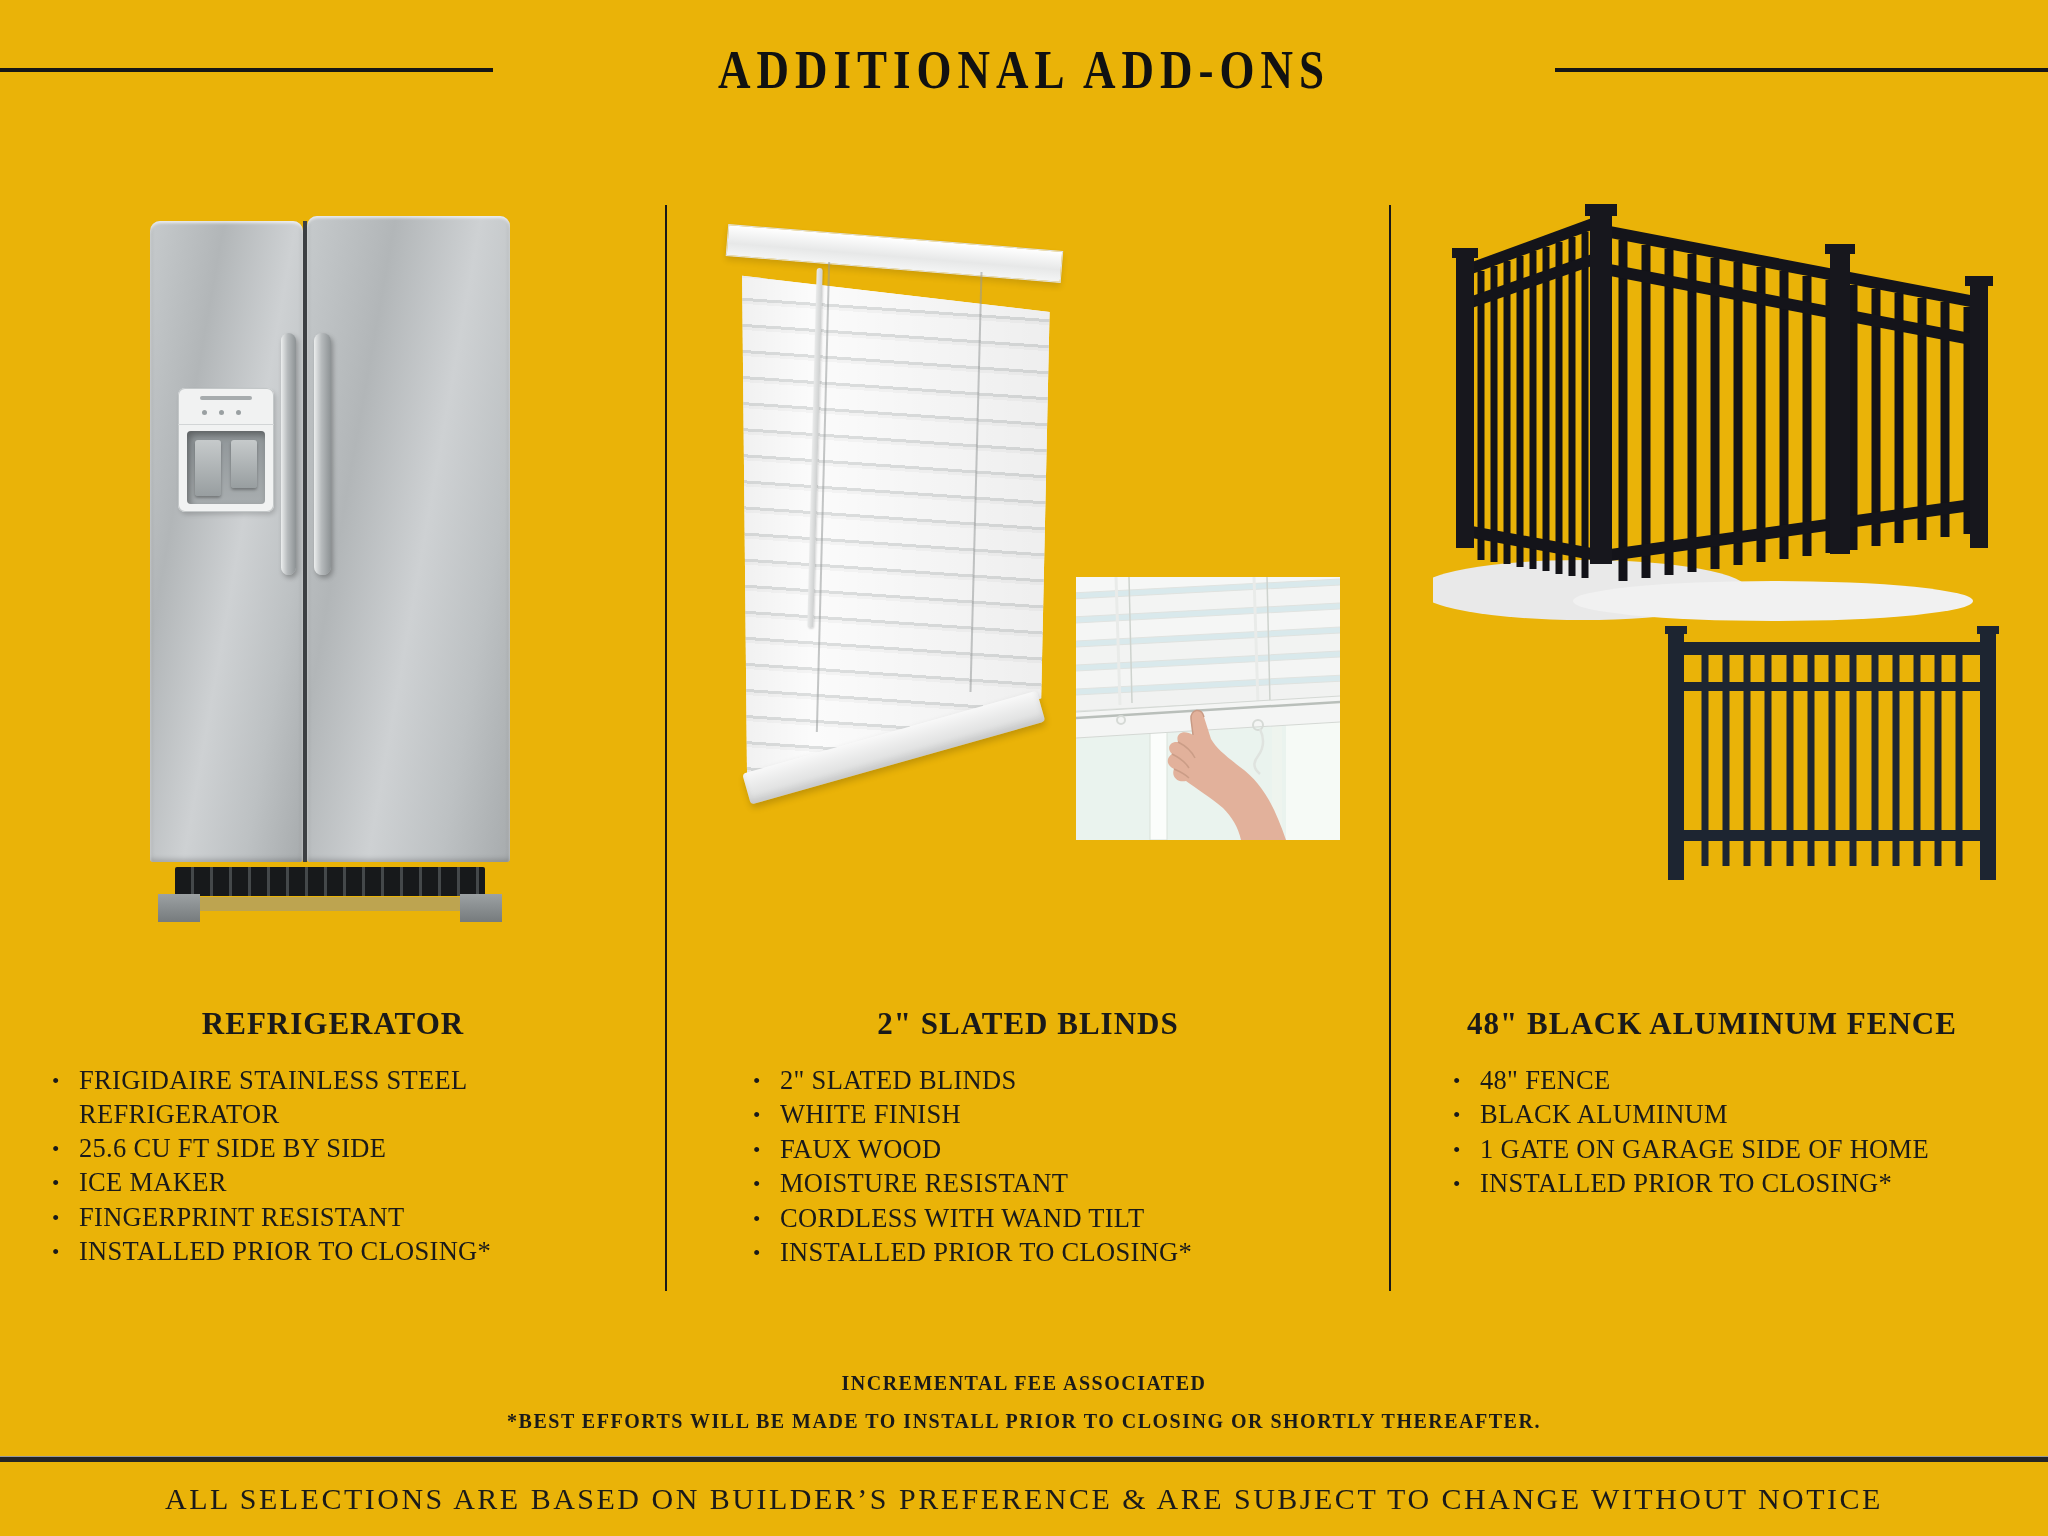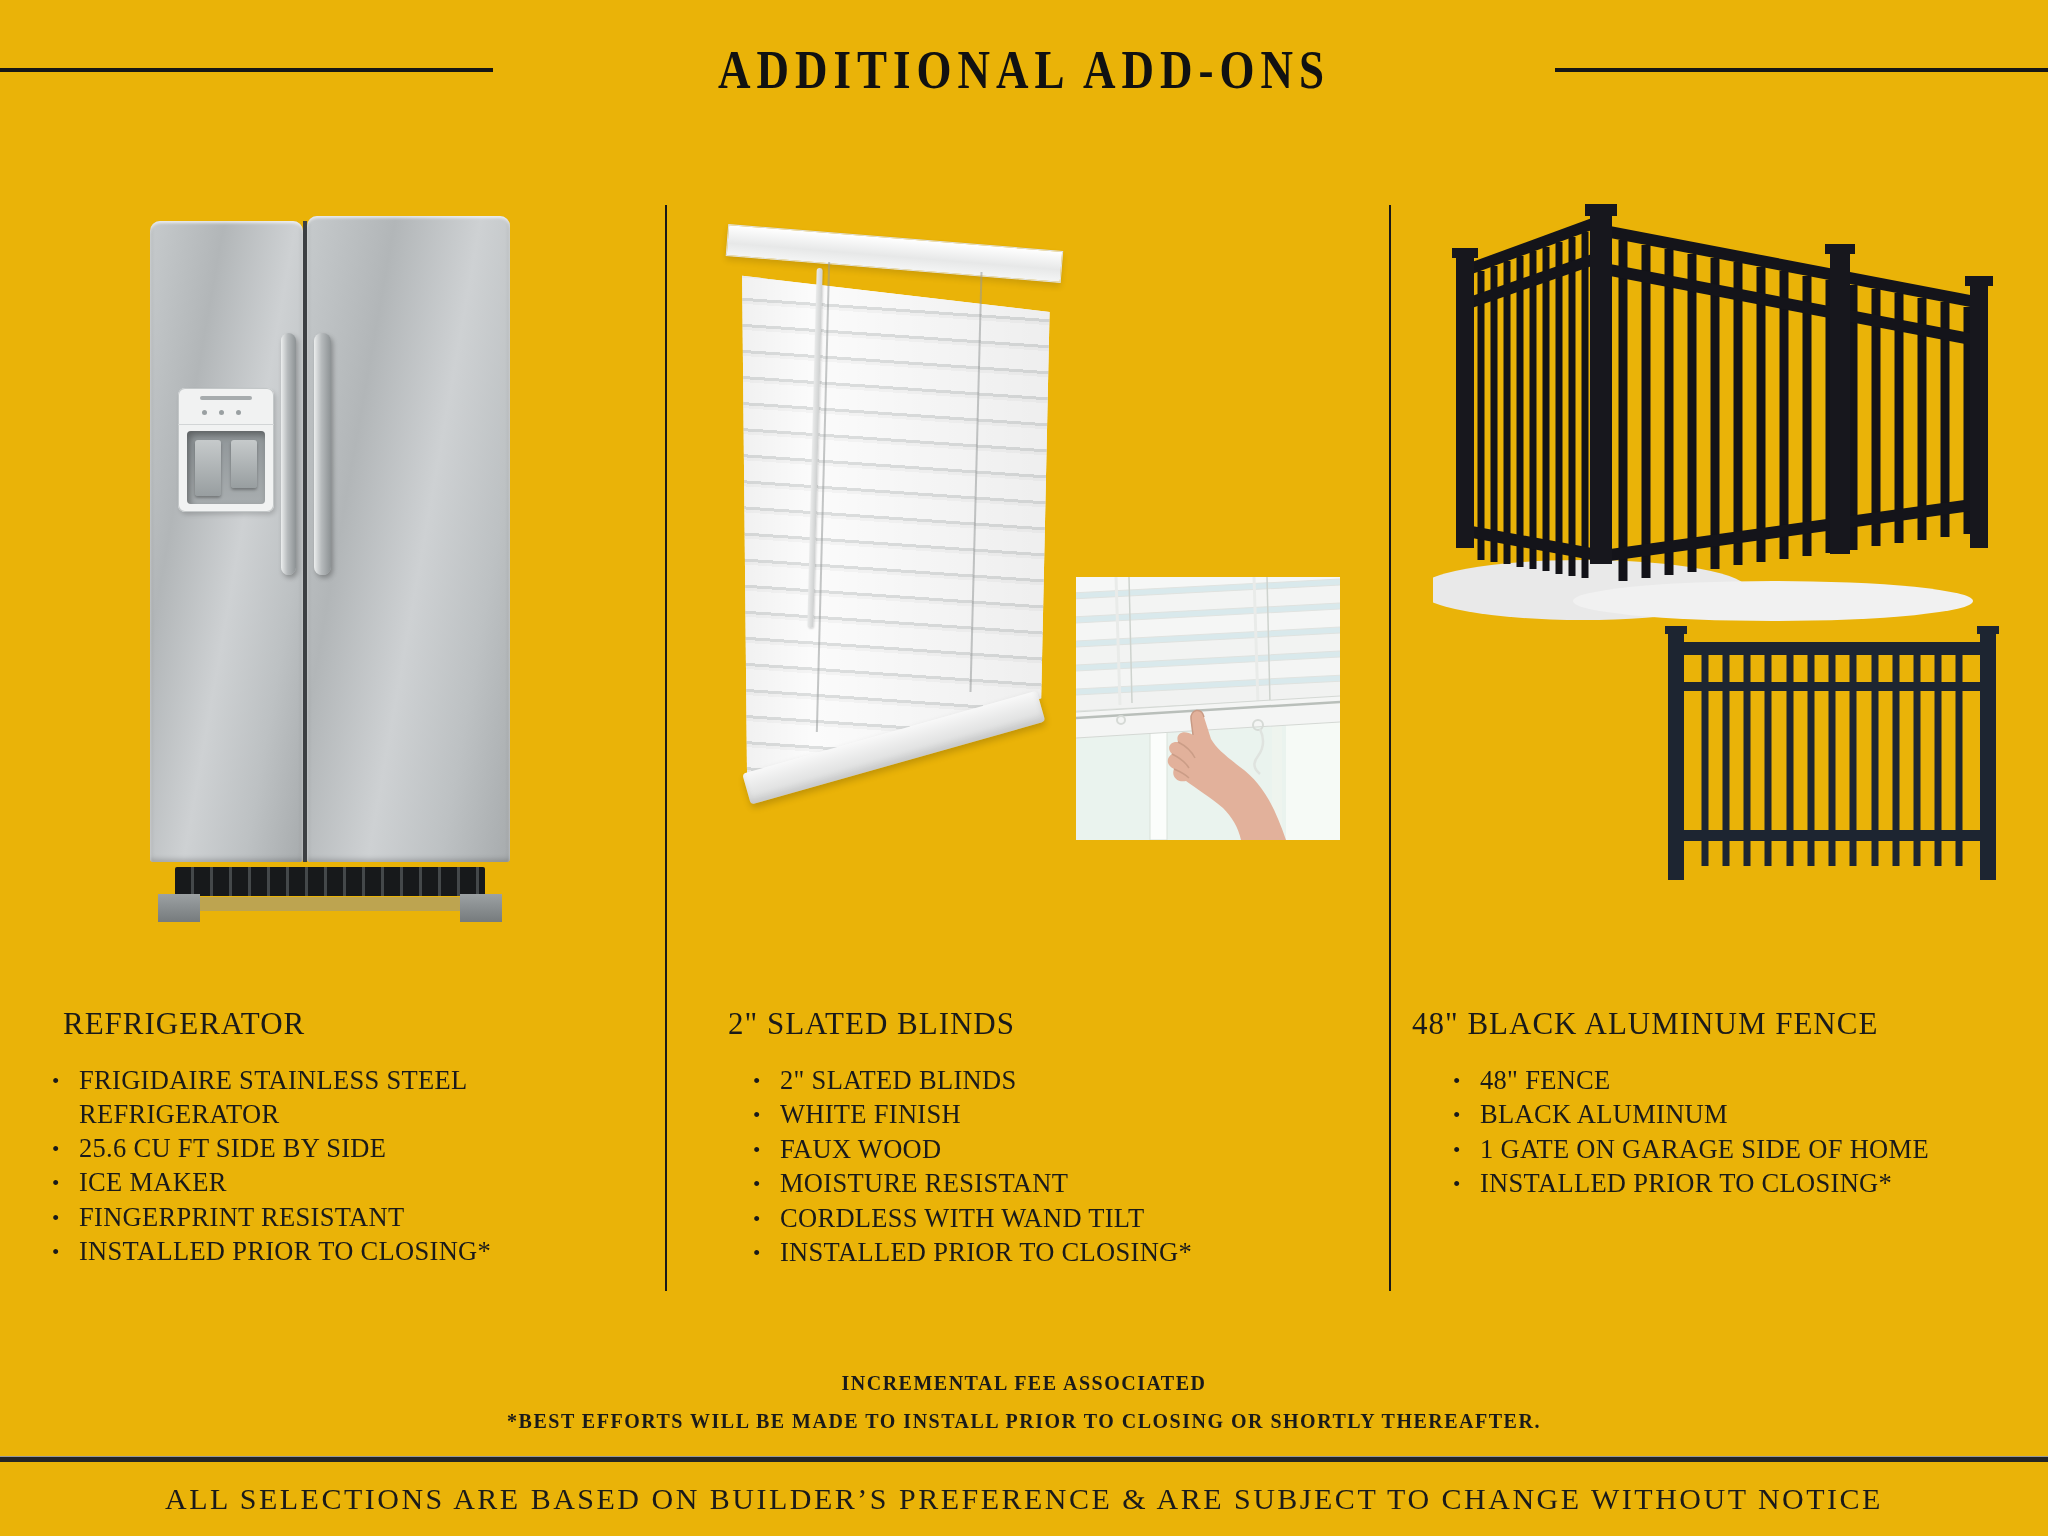--- a/index.html
+++ b/index.html
@@ -74,21 +74,21 @@
     background:linear-gradient(#f8f8f8,#d8d9d9); border-radius:4px;
     transform:rotate(-15.8deg); transform-origin:100% 50%;
     box-shadow:0 4px 7px rgba(0,0,0,.18), inset 0 -5px 6px rgba(0,0,0,.08); }
   .hand-photo { position:absolute; left:1076px; top:577px; width:264px; height:263px; }
 
   
   .fence-corner { position:absolute; left:1433px; top:196px; width:560px; height:430px; }
   .fence-panel  { position:absolute; left:1662px; top:618px; width:340px; height:282px; }
 
   
-  .col-heading { position:absolute; top:980px; text-align:left; font-size:31px; font-weight:normal; letter-spacing:1px; }
+  .col-heading { position:absolute; top:980px; text-align:center; font-size:31px; font-weight:bold; letter-spacing:1px; }
   .col-heading-1 { left:63px;   width:540px; }
   .col-heading-2 { left:728px;  width:600px; }
   .col-heading-3 { left:1412px; width:600px; }
 
   .bullet-list { position:absolute; top:1048px; margin:16px; padding:0; list-style:none;
     font-size:26.5px; line-height:33.4px; letter-spacing:.3px; }
   .bullet-list li { padding-left:27px; text-indent:-27px; }
   .bullet-list li::before { content:"•"; display:inline-block; width:27px; text-indent:0;
     font-size:21px; vertical-align:1px; }
   .list-1 { left:36px;   width:480px; }

